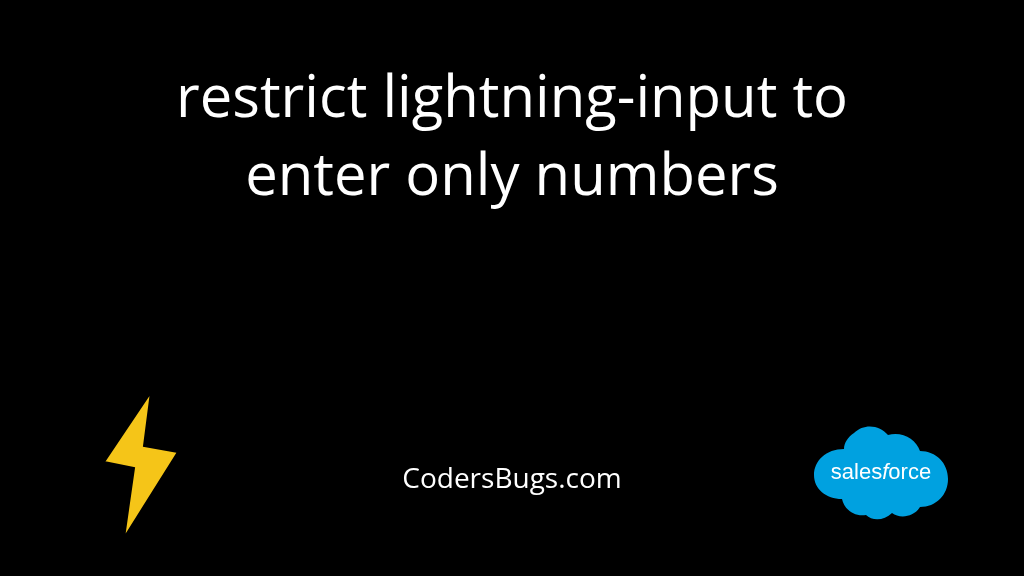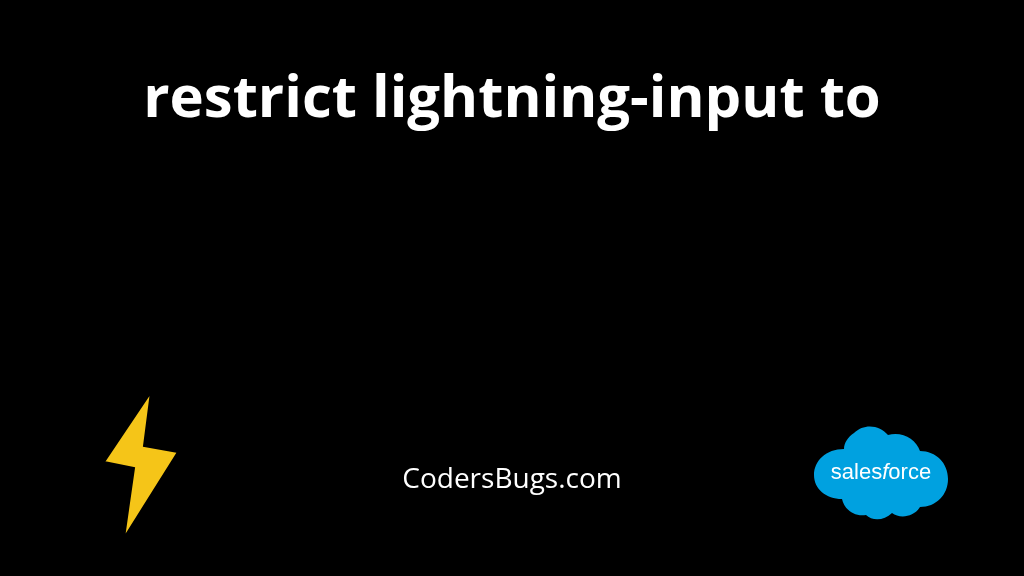--- a/index.html
+++ b/index.html
@@ -11,21 +11,21 @@
     position: relative;
     overflow: hidden;
   }
   .title {
     position: absolute;
     top: 56px;
     left: 0;
     right: 0;
     color: #ffffff;
     font-size: 58px;
-    font-weight: 700;
+    font-weight: 400;
     text-align: center;
     line-height: 1.35;
     padding: 0 44px;
   }
   .domain {
     position: absolute;
     bottom: 80px;
     left: 0;
     right: 0;
     color: #ffffff;
@@ -59,20 +59,21 @@
   }
   .sf-text-italic {
     font-style: italic;
   }
 </style>
 </head>
 <body>
 
 <div class="title">
   <span>restrict lightning-input to</span><br>
+  <span>enter only numbers</span>
 </div>
 
 <div class="domain">CodersBugs.com</div>
 
 <div class="lightning-icon">
   <svg viewBox="0 0 110 150" width="110" height="150">
     <path d="M 65 2 L 18 72 L 48 78 L 38 148 L 92 62 L 58 56 Z" fill="#F5C518" stroke="#000000" stroke-width="2"></path>
   </svg>
 </div>
 

